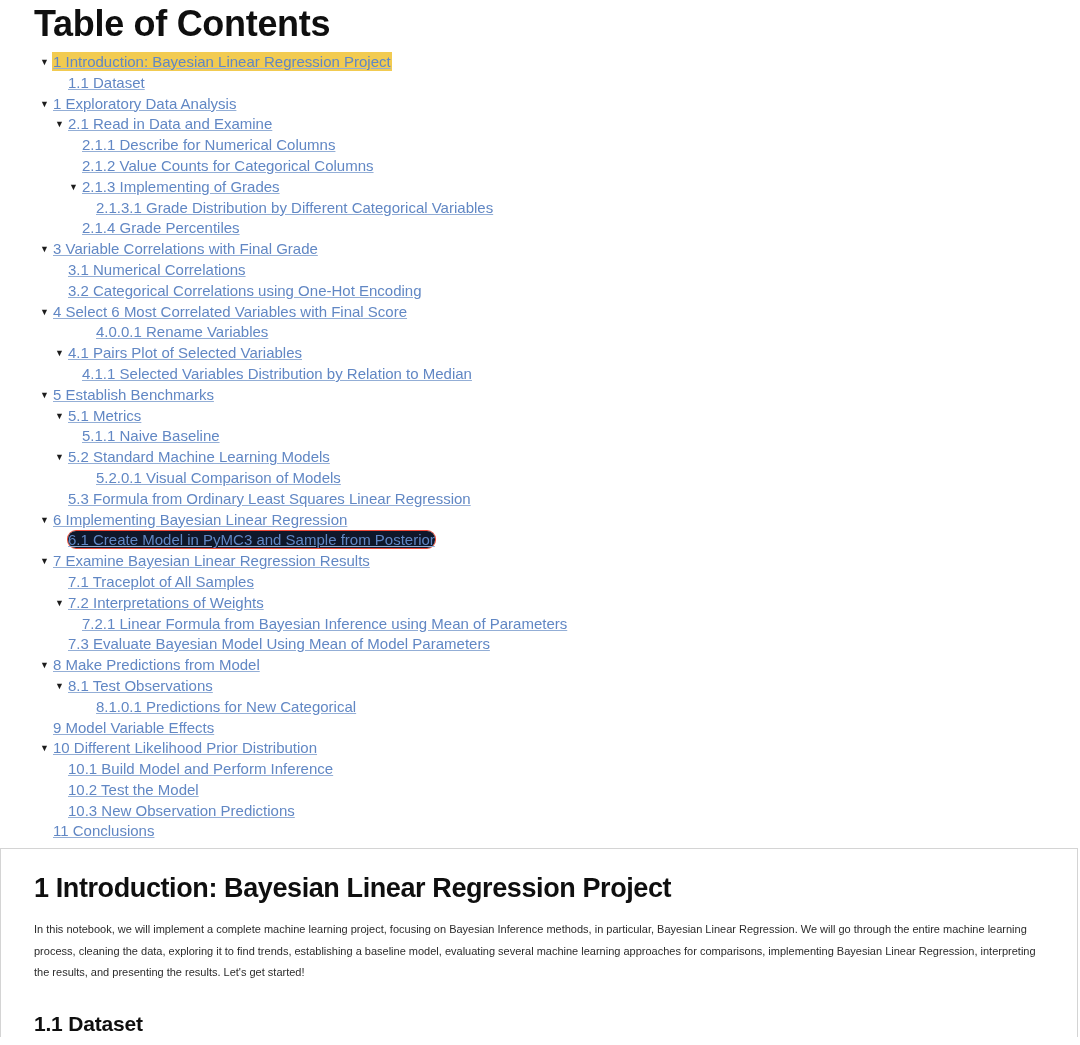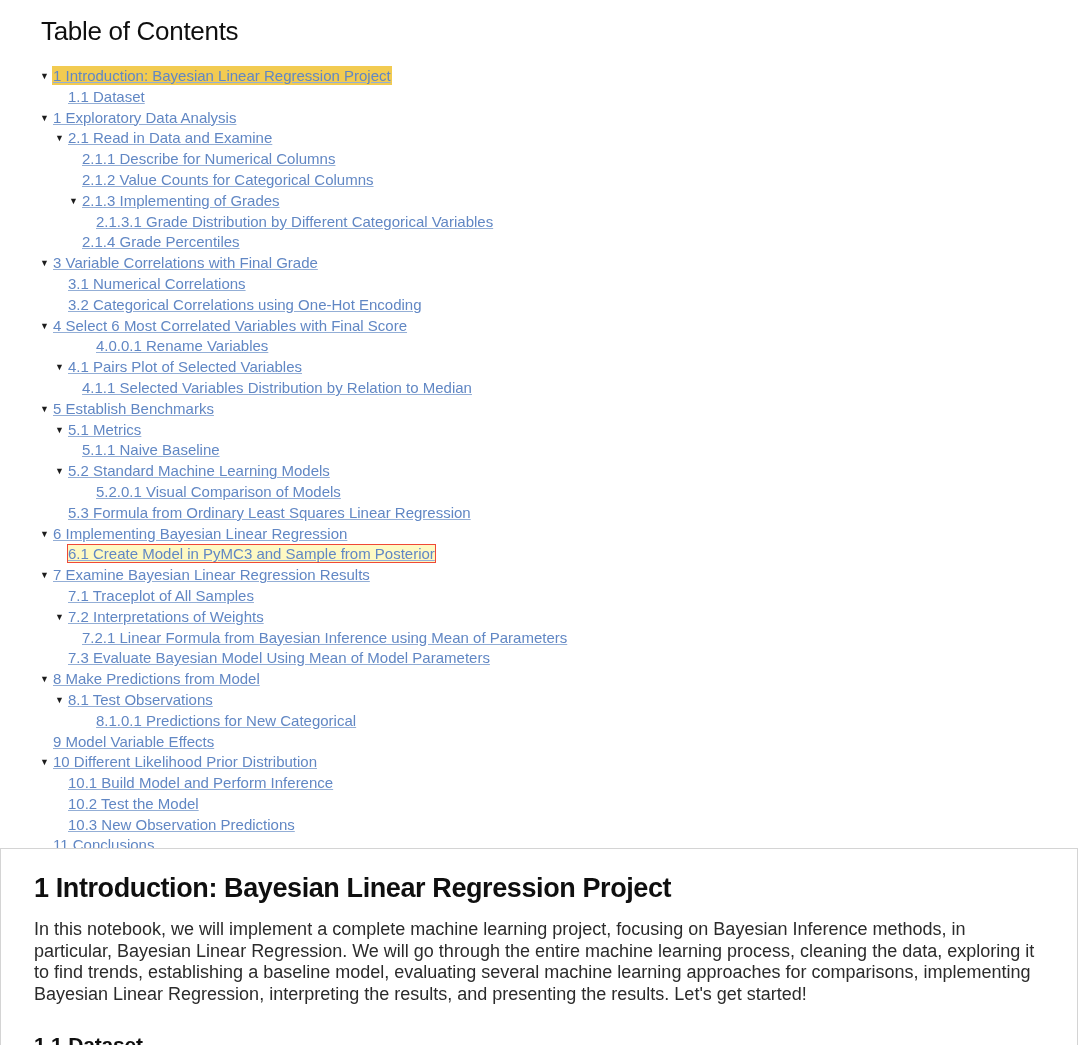--- a/index.html
+++ b/index.html
@@ -16,25 +16,25 @@
     overflow: hidden;
     position: relative;
   }
 
   
   #toc-region {
     padding: 0 0 0 0;
   }
 
   #toc-title {
-    font-size: 26px;
-    font-weight: normal;
+    font-size: 36px;
+    font-weight: bold;
     letter-spacing: -0.3px;
     color: #0f0f0f;
-    margin: 8px;
+    margin: 1px;
     padding: 8px 0 0 33px;
     line-height: 30px;
   }
 
   #toc-list {
     margin: 0;
     padding: 12px 0 0 0;
     list-style: none;
   }
 
@@ -74,23 +74,24 @@
     cursor: pointer;
     font-size: 15px;
   }
 
   .hl-yellow {
     background: #f2cb51;
     color: #6187c4;
     box-shadow: 0 0 0 1px #f2cb51;
   }
   .hl-red {
-    background: #fef9c3;
+    background: #0f172a;
     color: #6187c4;
     box-shadow: 0 0 0 1px #f04836;
+    border-radius: 8px;
   }
 
   
   #notebook-cell {
     position: absolute;
     left: 0px;
     top: 848px;
     width: 1078px;
     border: 1px solid #d4d4d4;
     border-bottom: none;
@@ -102,21 +103,21 @@
   #section-heading-1 {
     font-size: 27px;
     font-weight: bold;
     letter-spacing: -0.4px;
     color: #0f0f0f;
     margin: 0;
     line-height: 34px;
   }
 
   #intro-paragraph {
-    font-size: 18px;
+    font-size: 11px;
     line-height: 21.5px;
     color: #2b2b2b;
     margin: 14px 0 0 0;
     max-width: 1022px;
   }
 
   #section-heading-1-1 {
     font-size: 21px;
     font-weight: bold;
     letter-spacing: -0.2px;

